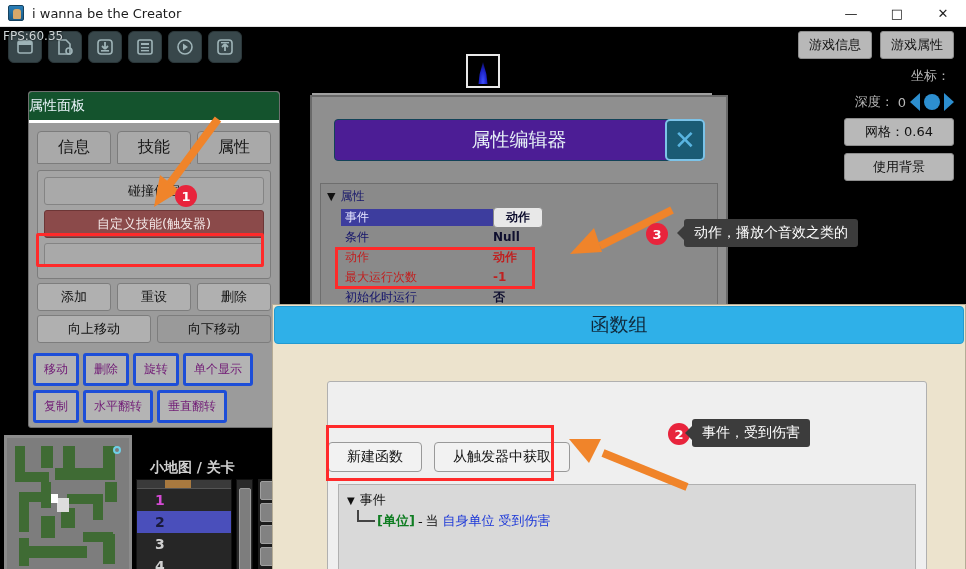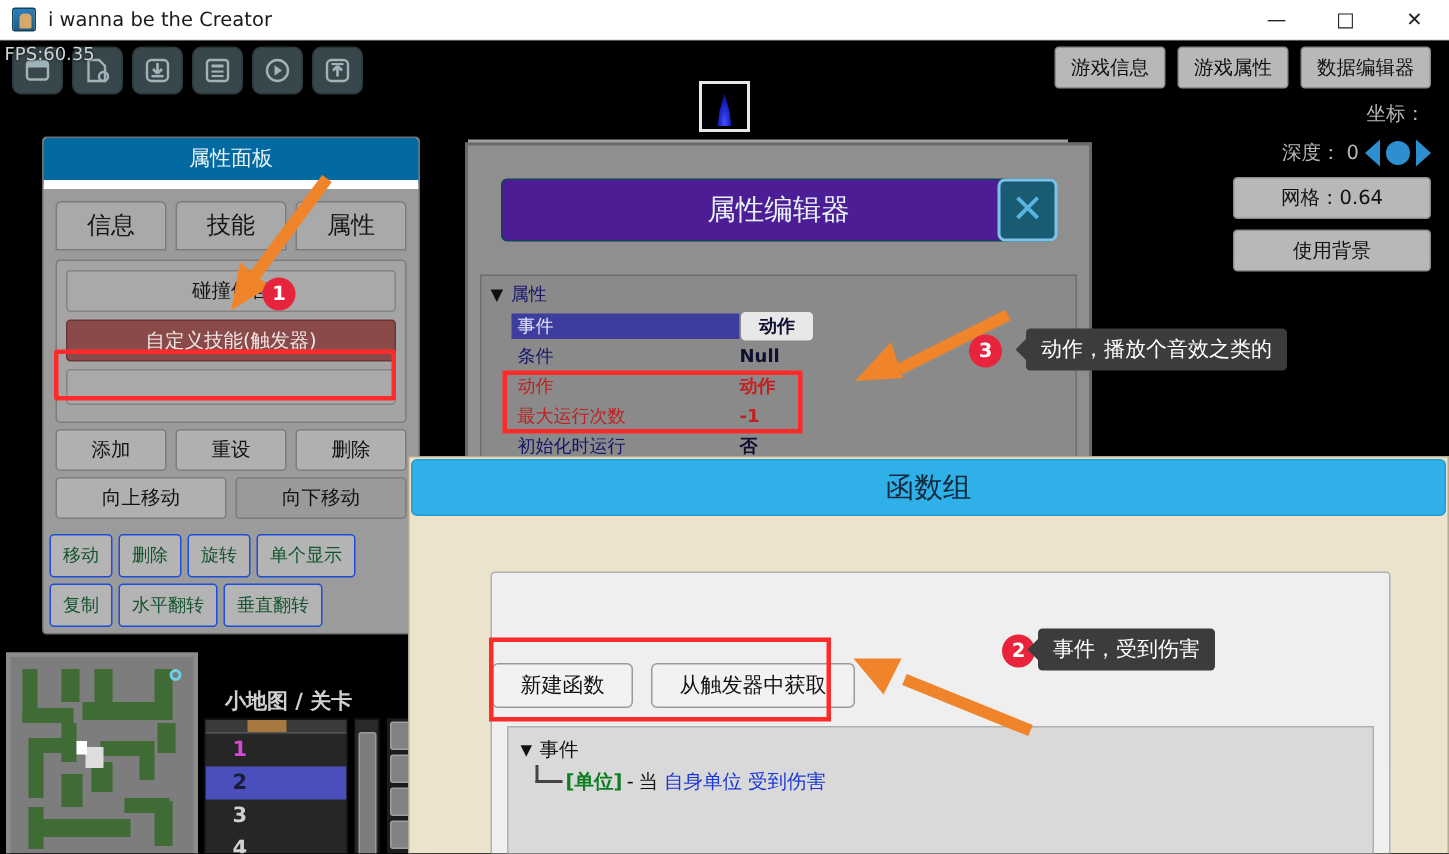--- a/index.html
+++ b/index.html
@@ -77,31 +77,31 @@
     background:#b8b8b8; border:1px solid #8d8d8d; border-radius:3px;
     padding:4px 10px; font-size:13px; color:#111; white-space:nowrap;
   }
   #coordline, #depthline {
     text-align:right; color:#b8b8b8; font-size:13px; margin-top:8px;
     display:flex; align-items:center; justify-content:flex-end; gap:4px;
   }
   .depth-arrow-l { width:0;height:0;border-top:9px solid transparent;border-bottom:9px solid transparent;border-right:10px solid #2d8fd0; }
   .depth-dot { width:16px;height:16px;border-radius:50%;background:#2d8fd0; }
   .depth-arrow-r { width:0;height:0;border-top:9px solid transparent;border-bottom:9px solid transparent;border-left:10px solid #2d8fd0; }
-  #gridbtn, #bgbtn { margin-top:7px; width:132px; text-align:center; margin-left:auto; }
+  #gridbtn, #bgbtn { margin-top:7px; width:110px; text-align:center; margin-left:auto; }
 
   
   #attr-panel {
     position:absolute; left:28px; top:64px; width:252px;
     background:#9b9b9b; border:1px solid #6f6f6f; border-radius:3px; z-index:3;
   }
   #attr-panel-title {
-    background:#0369a1; color:#eaf4fa; text-align:center;
+    background:#14532d; color:#eaf4fa; text-align:left;
     font-size:14px; padding:5px 0; border-radius:3px 3px 0 0;
-    border-bottom:6px solid #ffffff;
+    border-bottom:3px solid #ffffff;
   }
   #attr-tabs { display:flex; gap:6px; padding:8px 8px 0 8px; }
   .atab {
     flex:1; text-align:center; font-size:16px; color:#151515;
     background:#a9a9a9; border:1px solid #7c7c7c; border-radius:4px 4px 0 0;
     padding:5px 0;
   }
   #skill-box {
     margin:6px 8px 0 8px; background:#a4a4a4; border:1px solid #7c7c7c;
     border-radius:3px; padding:6px;
@@ -119,21 +119,21 @@
   #btnrow1 { display:flex; gap:6px; padding:4px 8px 0 8px; }
   #btnrow2 { display:flex; gap:6px; padding:4px 8px 8px 8px; }
   .pbtn {
     flex:1; text-align:center; font-size:13px; color:#131313;
     background:#b0b0b0; border:1px solid #7d7d7d; border-radius:3px; padding:4px 0;
   }
   .pbtn.dark { background:#9a9a9a; }
   #tool-rows { padding:2px 4px 0 4px; }
   #trow1, #trow2 { display:flex; gap:4px; margin-bottom:4px; }
   .tlbtn {
-    font-size:12px; color:#14532d; background:#b4b4b4; border:1px solid #1d4ed8;
+    font-size:12px; color:#701a75; background:#b4b4b4; border:3px solid #1d4ed8;
     border-radius:3px; padding:5px 8px; white-space:nowrap;
   }
 
   
   #minimap-wrap { position:absolute; left:4px; top:408px; z-index:3; }
   #minimap {
     width:128px; height:140px; background:#7d7d7d;
     border:3px solid #8c8c8c; position:relative; overflow:hidden;
   }
   .mm { position:absolute; background:#3f6b34; }
@@ -325,21 +325,20 @@
   <div class="deco-bar" style="left:312px; top:66px; width:400px; height:22px;"></div>
   <div class="deco-circle" style="left:358px; top:84px;"></div>
   <div class="deco-circle" style="left:380px; top:84px;"></div>
   <div class="deco-tri" style="left:379px; top:85px;"></div>
   <div class="deco-tri" style="left:512px; top:85px;"></div>
 
   <div id="topright">
     <div class="row">
       <div class="gbtn">游戏信息</div>
       <div class="gbtn">游戏属性</div>
-      <div class="gbtn">数据编辑器</div>
     </div>
     <div id="coordline">
       <span>坐标：</span>
       <span></span>
     </div>
     <div id="depthline">
       <span>深度：</span>
       <span>0</span>
       <span class="depth-arrow-l"></span>
       <span class="depth-dot"></span>

